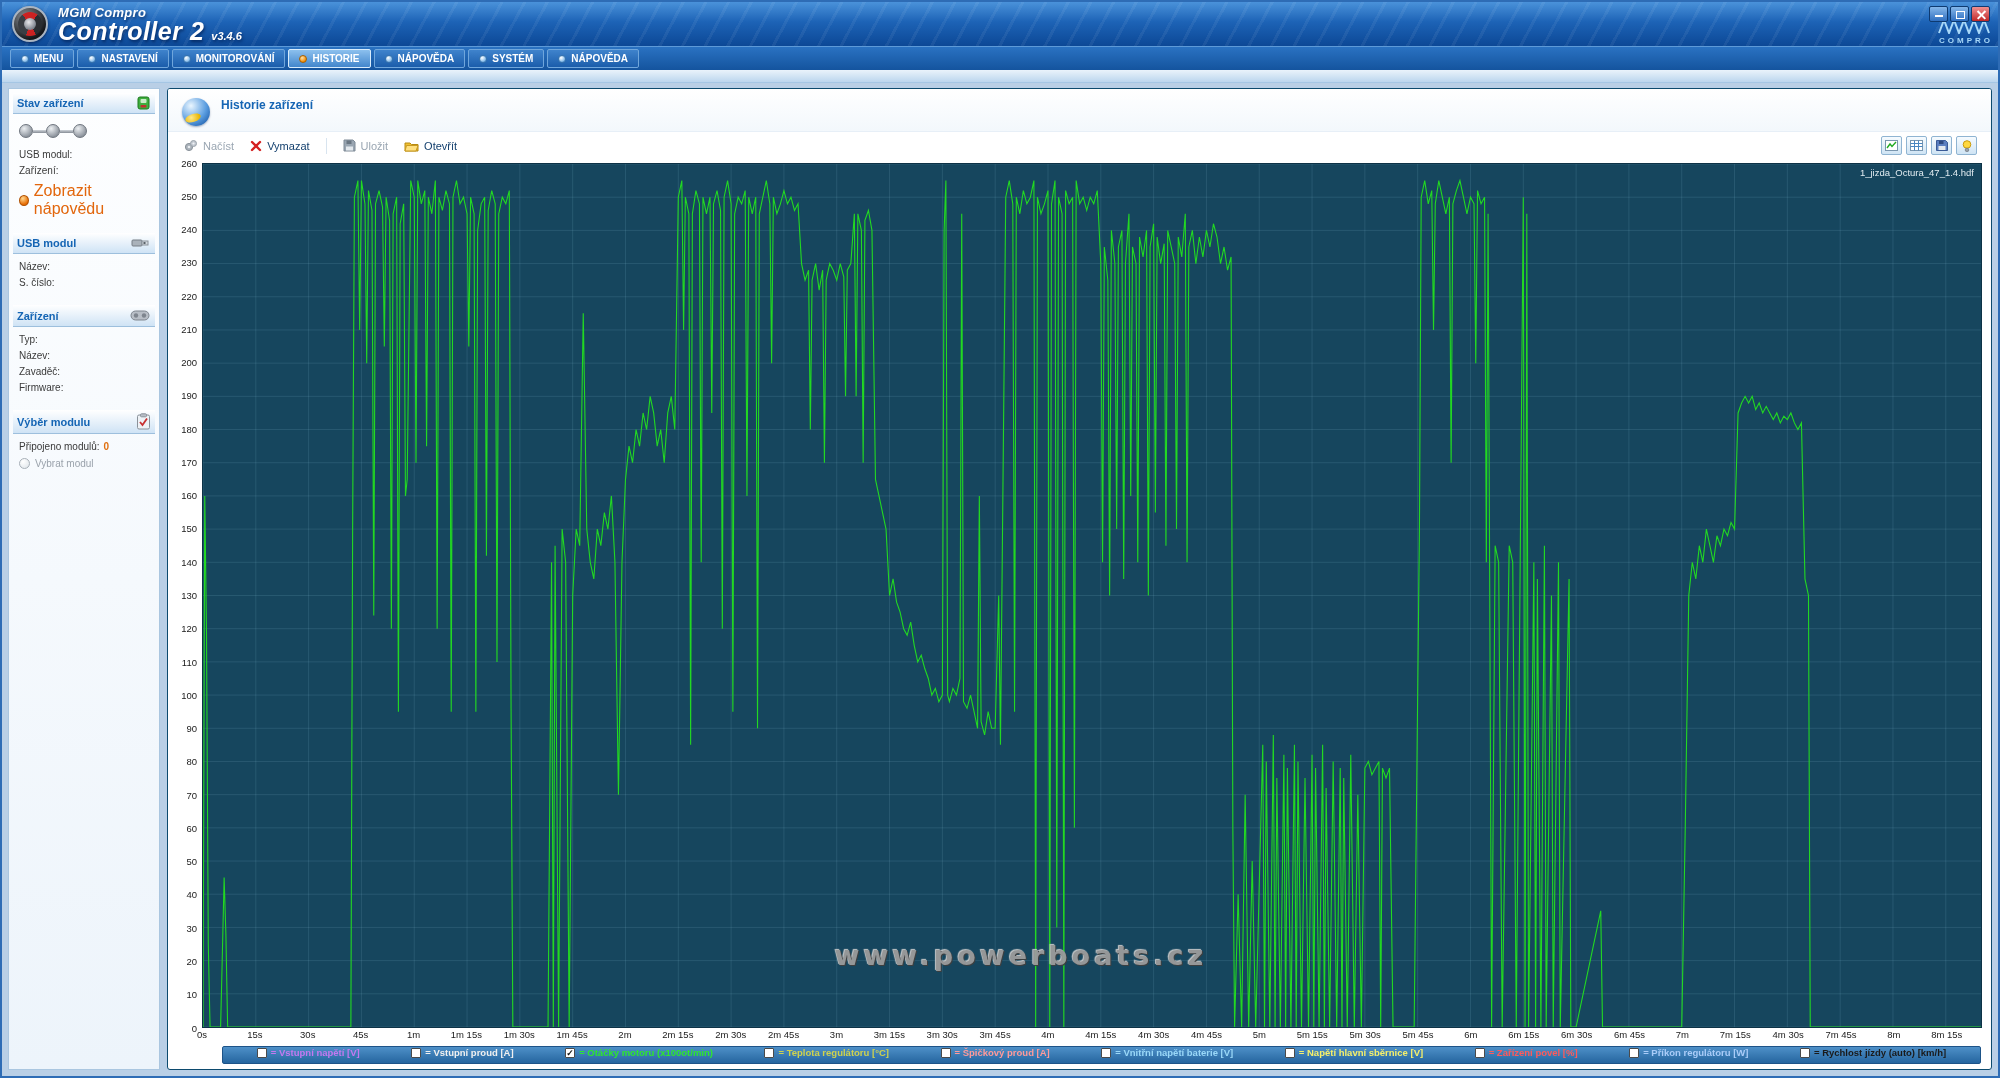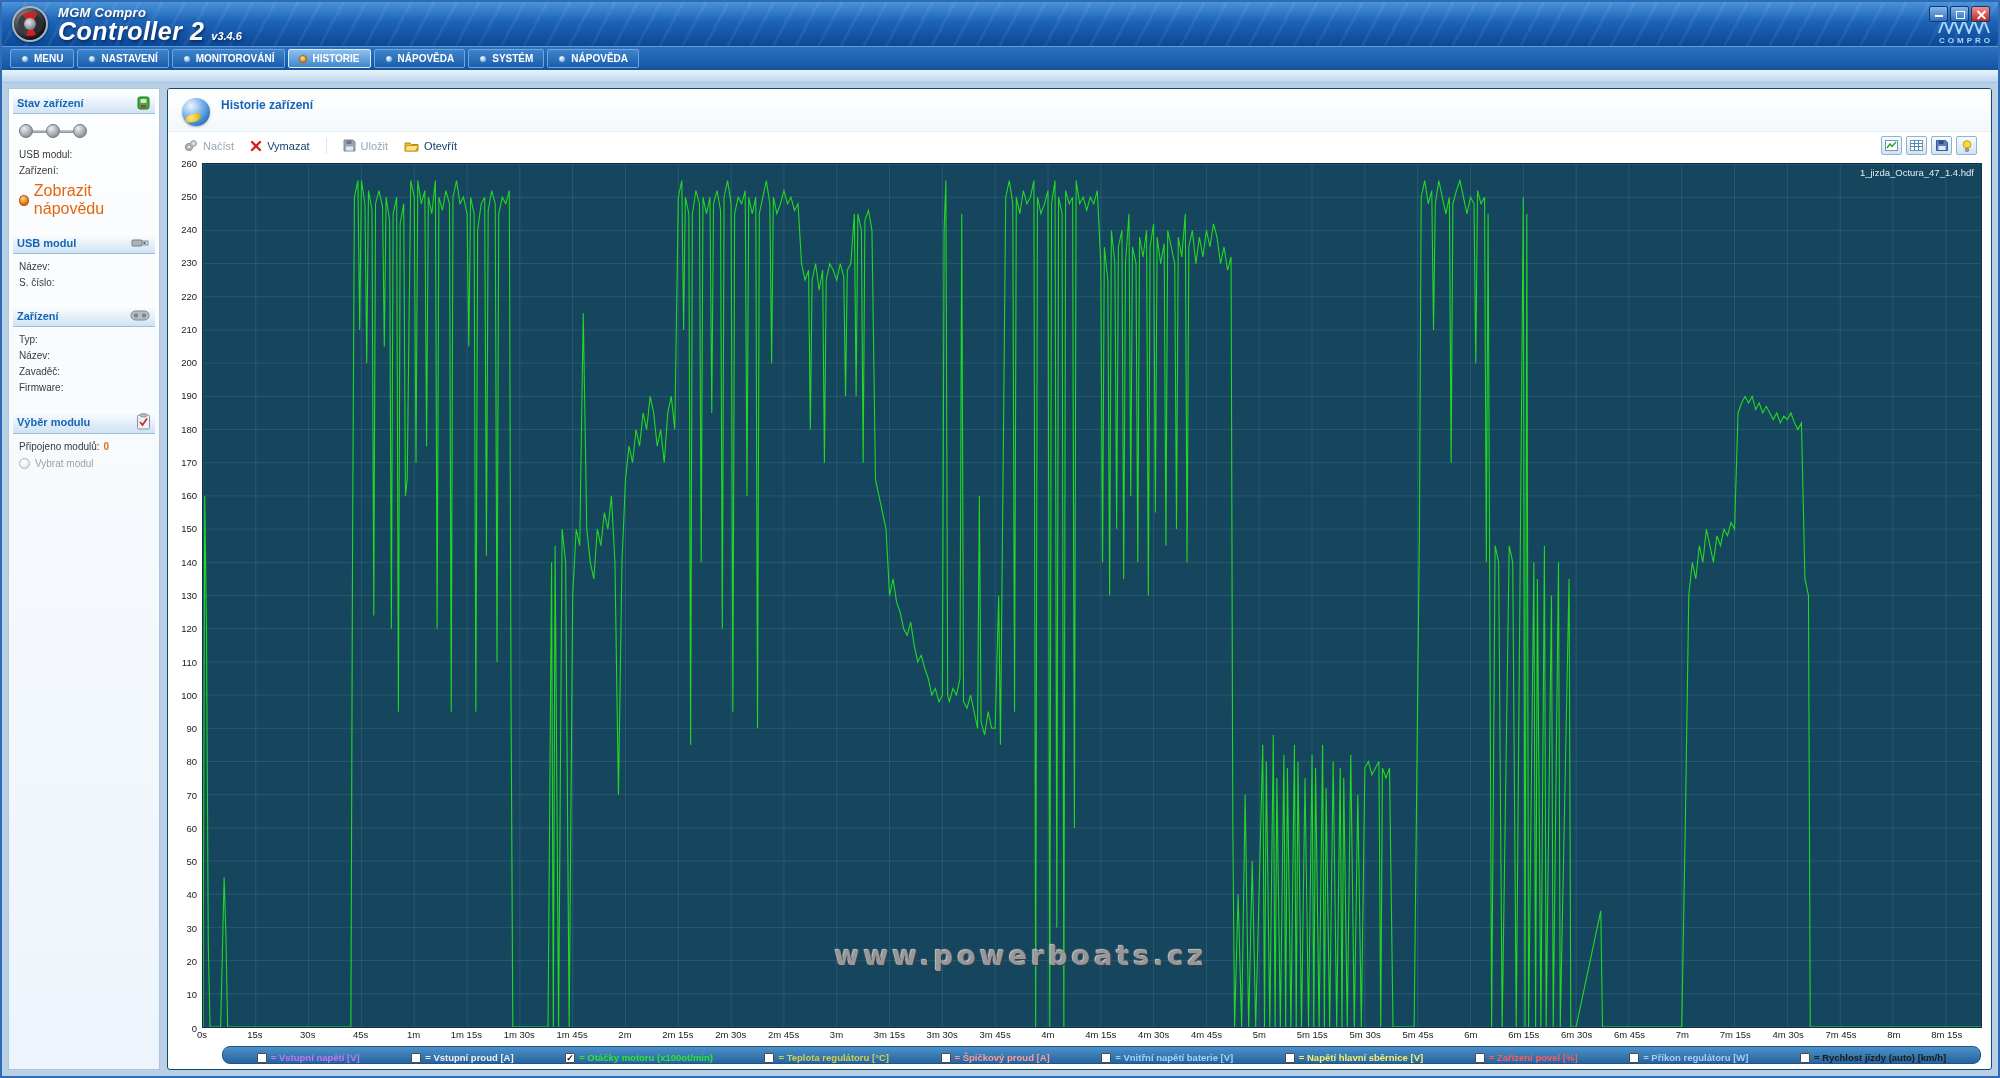--- a/index.html
+++ b/index.html
@@ -93,22 +93,22 @@
   .plot svg.chart-svg { position:absolute; inset:0; width:100%; height:100%; display:block; }
   .grid { stroke:rgba(150,205,225,0.14); stroke-width:1; }
   .file-label { position:absolute; top:3px; right:7px; color:#e2ecf1; font-size:9.5px; z-index:2; }
   .watermark { position:absolute; left:46%; bottom:6.5%; transform:translateX(-50%); font-size:27px; font-weight:bold; letter-spacing:4px;
     color:#9c9c9c; text-shadow:1px 1px 0 #3f3f3f, -1px -1px 1px #cfcfcf; opacity:.95; z-index:2; white-space:nowrap;
     font-family:"DejaVu Sans",sans-serif; }
   .x-axis { height:16px; flex:0 0 16px; margin-left:30px; position:relative; font-size:9.5px; color:#1a1a1a; }
   .x-label { position:absolute; top:2px; transform:translateX(-50%); white-space:nowrap; line-height:1; }
 
   
-  .legend-bar { height:18px; flex:0 0 18px; margin:2px 10px 5px 54px; border:1px solid #1d5388; border-radius:8px;
-    background:linear-gradient(180deg,#4e90c8,#25659f); display:flex; align-items:flex-end; justify-content:space-around; padding:0 8px; }
+  .legend-bar { height:18px; flex:0 0 18px; margin:2px 10px 5px 54px; border:1px solid #1d5388; border-radius:2px;
+    background:linear-gradient(180deg,#4e90c8,#25659f); display:flex; align-items:flex-start; justify-content:space-around; padding:0 8px; }
   .legend-item { display:flex; align-items:center; gap:4px; font-size:9.5px; font-weight:bold; cursor:pointer; white-space:nowrap; }
   .legend-cb { width:10px; height:10px; background:#fff; border:1px solid #4a4a4a; border-radius:1px; font-size:9px; line-height:9px;
     text-align:center; color:#111; flex:0 0 10px; }
 </style>
 </head>
 <body>
 
 <div class="window">
 
   <div class="titlebar">

